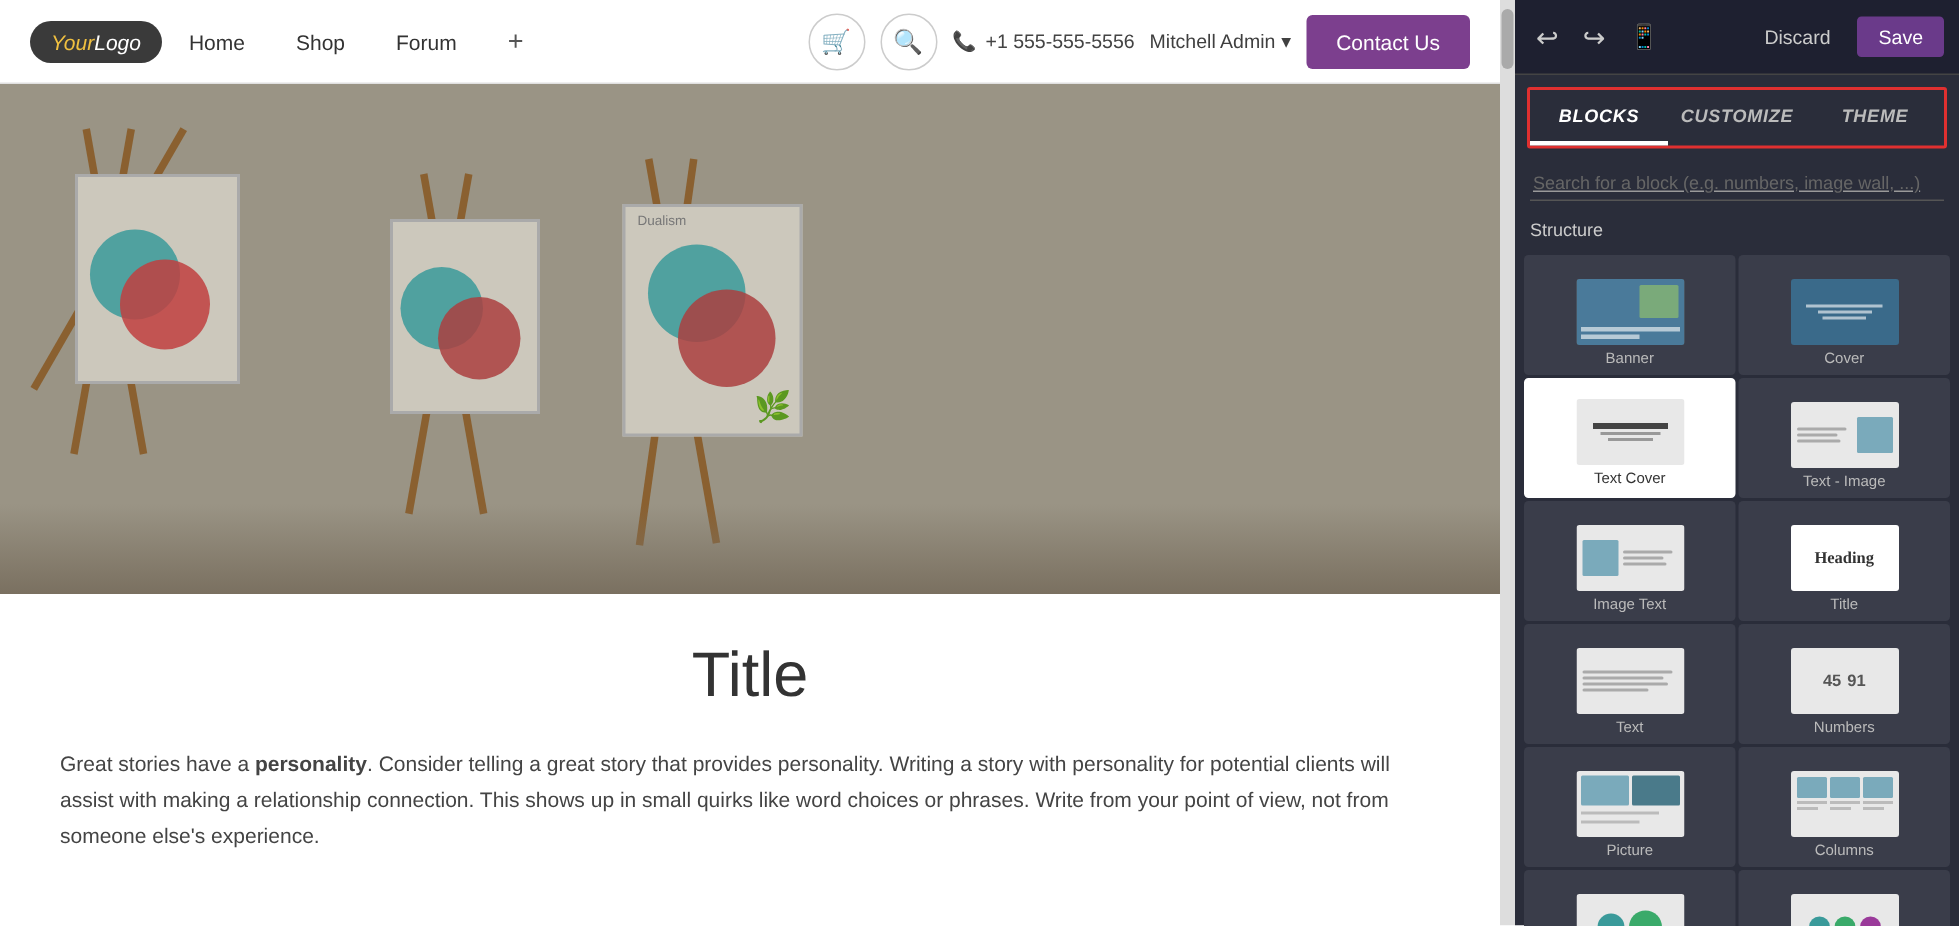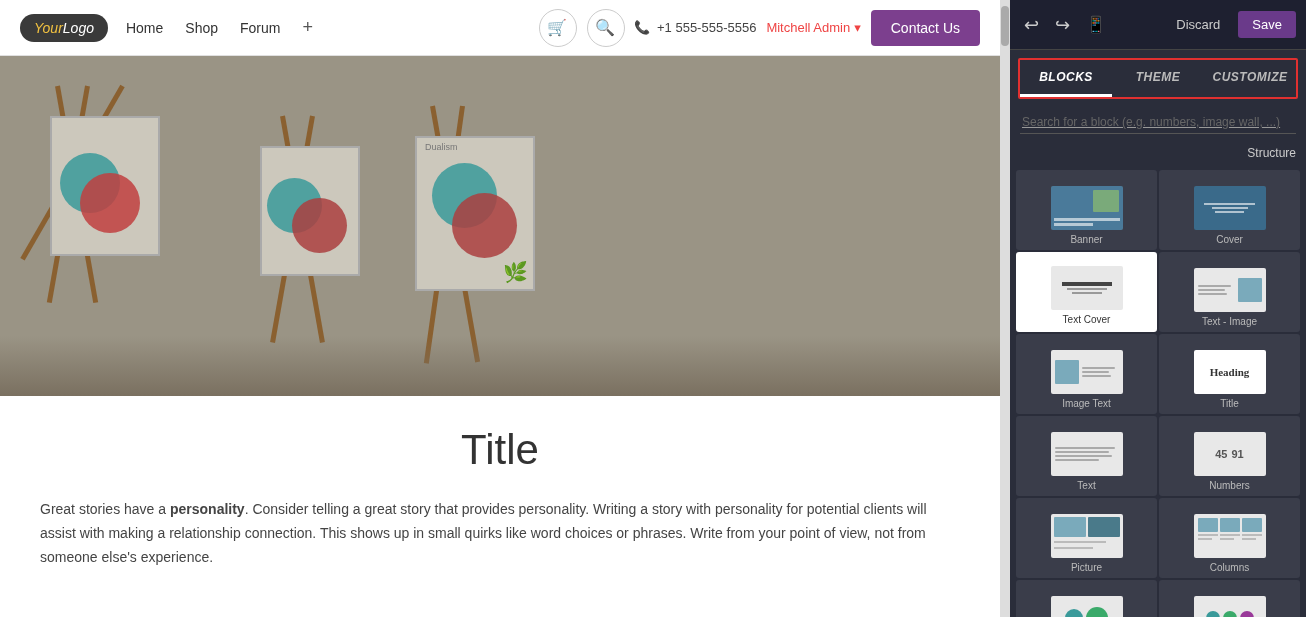--- a/index.html
+++ b/index.html
@@ -31,21 +31,21 @@
       border-radius: 50px;
       padding: 6px 14px;
       font-size: 14px;
       font-style: italic;
       white-space: nowrap;
     }
     .logo-oval span { color: #f0c040; }
     .nav-links {
       display: flex;
       align-items: center;
-      gap: 22px;
+      gap: 34px;
       font-size: 14px;
       color: #333;
     }
     .nav-links a { text-decoration: none; color: #333; }
     .nav-plus { font-size: 18px; color: #555; cursor: pointer; }
     .nav-icons {
       display: flex;
       align-items: center;
       gap: 10px;
       margin-left: auto;
@@ -58,21 +58,21 @@
       cursor: pointer;
       font-size: 16px;
       color: #555;
     }
     .phone-section {
       display: flex; align-items: center; gap: 6px;
       font-size: 13px; color: #444;
     }
     .admin-section {
       display: flex; align-items: flex-start; gap: 4px;
-      font-size: 13px; color: #ef4444;
+      font-size: 13px; color: #404040;
     }
     .contact-btn {
       background: #7c3f8e;
       color: #fff;
       border: none;
       border-radius: 4px;
       padding: 10px 20px;
       font-size: 14px;
       cursor: pointer;
       white-space: nowrap;
@@ -220,21 +220,20 @@
       outline: none;
       text-decoration: underline;
     }
     .panel-search input::placeholder { color: #666; }
 
     
     .panel-section-label {
       color: #ccc;
       font-size: 12px;
       padding: 4px 10px 6px;
-      text-align: right;
     }
 
     
     .blocks-grid {
       display: grid;
       grid-template-columns: repeat(2, 1fr);
       gap: 2px;
       padding: 4px 6px;
       overflow-y: auto;
       flex: 1;
@@ -480,22 +479,22 @@
       <button class="toolbar-icon-btn">↩</button>
       <button class="toolbar-icon-btn">↪</button>
       <button class="toolbar-icon-btn" style="font-size:16px;">📱</button>
       <div class="toolbar-spacer"></div>
       <button class="discard-btn">Discard</button>
       <button class="save-btn">Save</button>
     </div>
 
     <div class="panel-tabs">
       <div class="panel-tab active">BLOCKS</div>
+      <div class="panel-tab">CUSTOMIZE</div>
       <div class="panel-tab">THEME</div>
-      <div class="panel-tab">CUSTOMIZE</div>
     </div>
 
     <div class="panel-search">
       <input type="text" placeholder="Search for a block (e.g. numbers, image wall, ...)" style="">
     </div>
 
     <div class="panel-section-label">Structure</div>
 
     <div class="blocks-grid">
 

